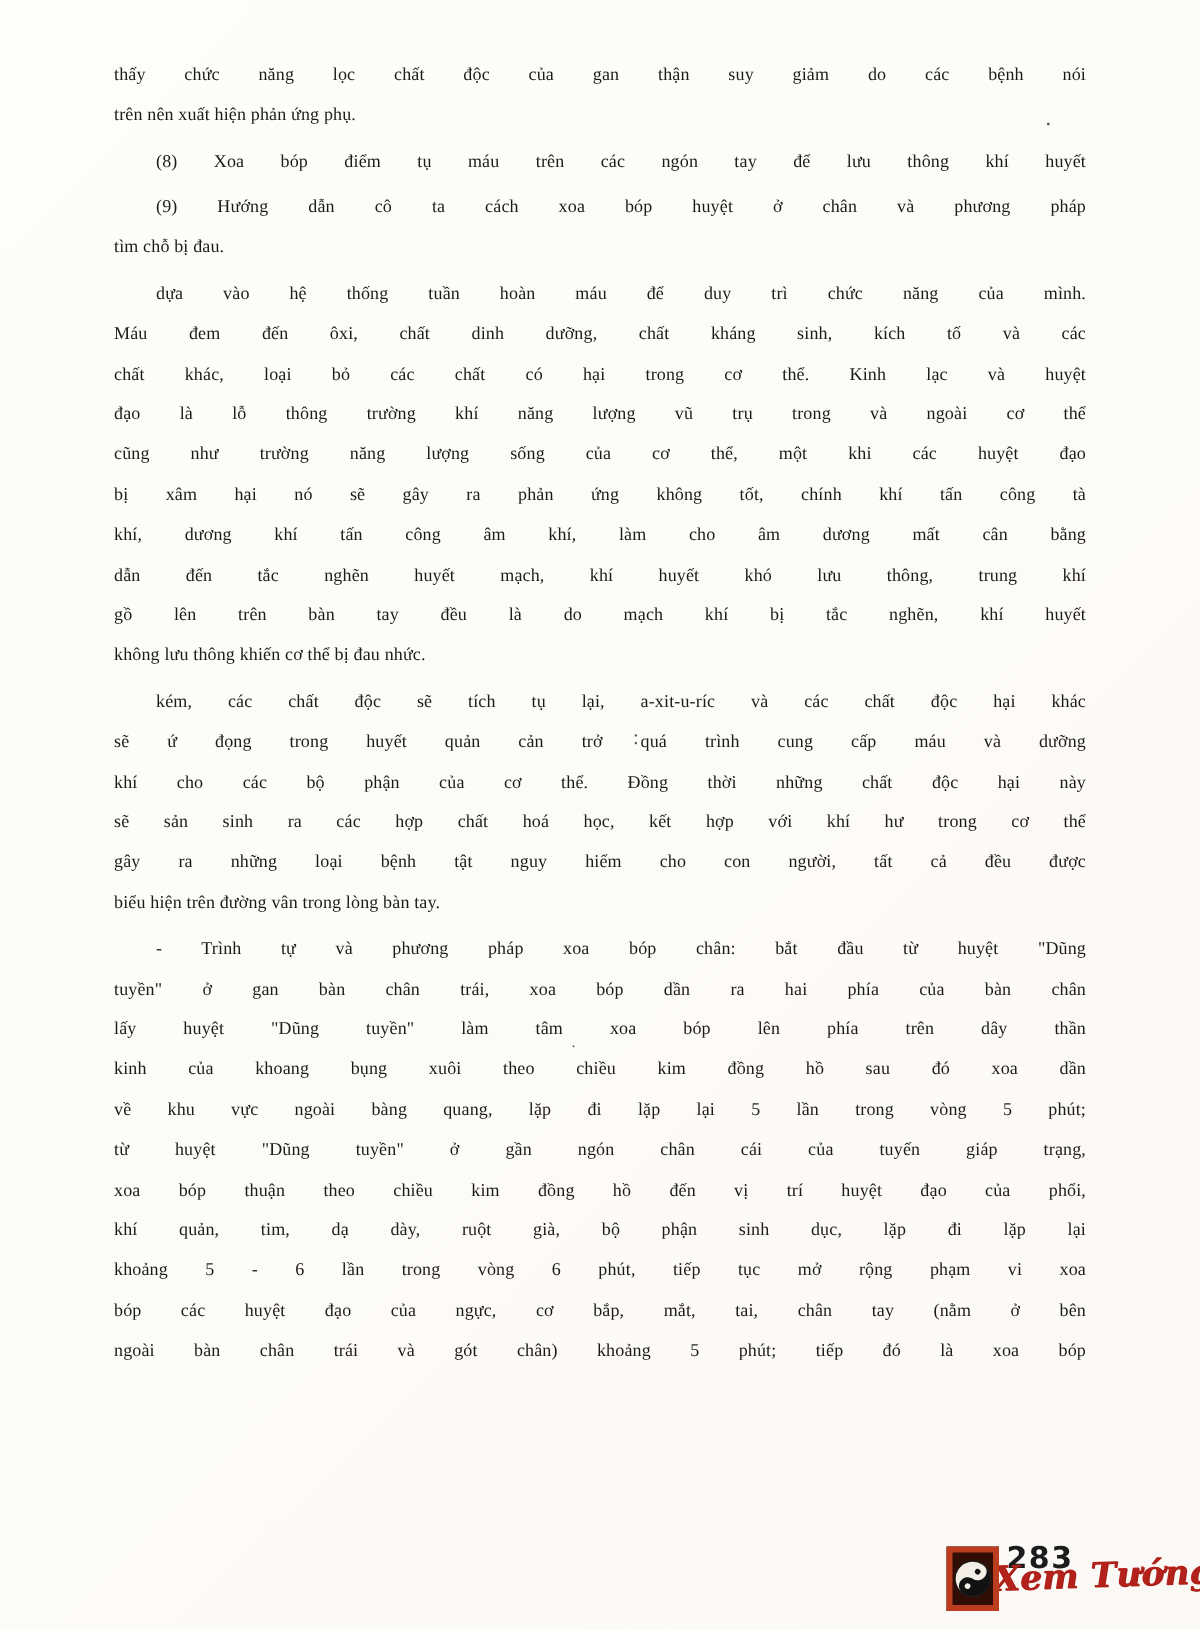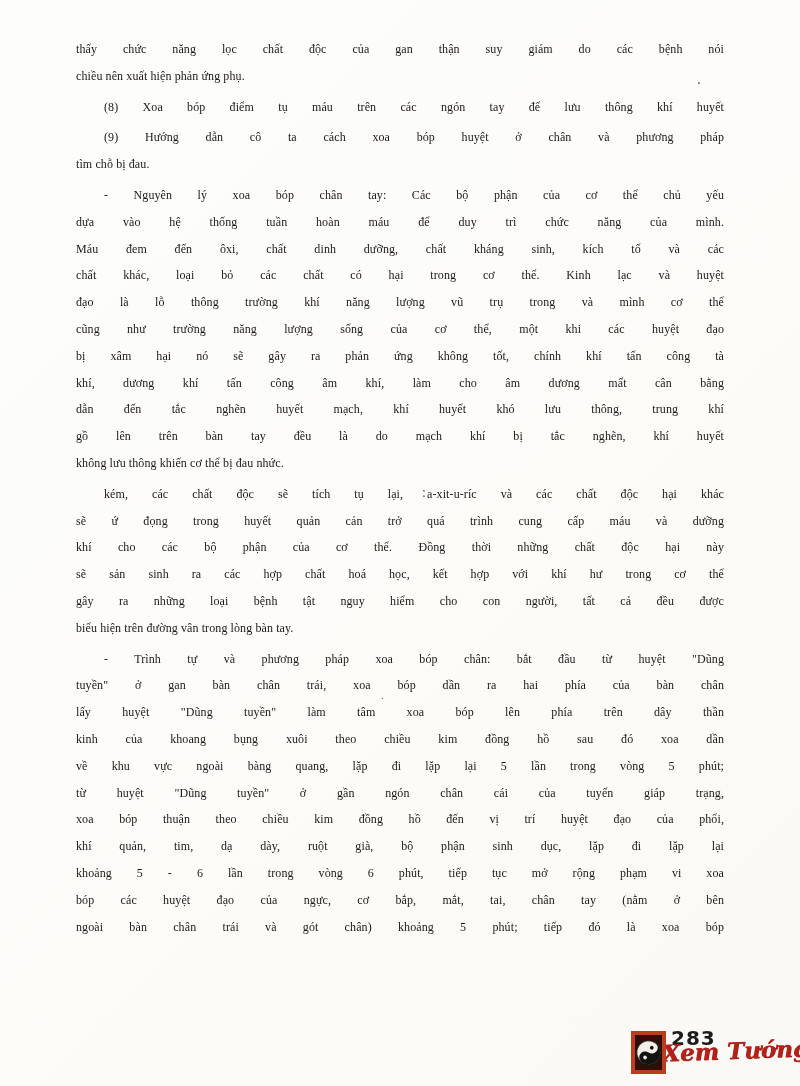--- a/index.html
+++ b/index.html
@@ -87,35 +87,34 @@
   .speck.m3 { left: 381px; top: 690px; font-size: 11px; color: #6a6865; }
 </style>
 </head>
 <body>
 
 <div class="page">
 
   <main class="text-block">
       <div class="para">
         <div class="line">thấy chức năng lọc chất độc của gan thận suy giảm do các bệnh nói</div>
-        <div class="line endline">chiều nên xuất hiện phản ứng phụ.</div>
+        <div class="line endline">trên nên xuất hiện phản ứng phụ.</div>
       </div>
       <div class="para indent">
         <div class="line">(8) Xoa bóp điểm tụ máu trên các ngón tay để lưu thông khí huyết</div>
       </div>
       <div class="para indent">
         <div class="line">(9) Hướng dẫn cô ta cách xoa bóp huyệt ở chân và phương pháp</div>
         <div class="line endline">tìm chỗ bị đau.</div>
       </div>
       <div class="para indent">
-        <div class="line">- Nguyên lý xoa bóp chân tay: Các bộ phận của cơ thể chủ yếu</div>
         <div class="line">dựa vào hệ thống tuần hoàn máu để duy trì chức năng của mình.</div>
         <div class="line">Máu đem đến ôxi, chất dinh dưỡng, chất kháng sinh, kích tố và các</div>
         <div class="line">chất khác, loại bỏ các chất có hại trong cơ thể. Kinh lạc và huyệt</div>
-        <div class="line">đạo là lỗ thông trường khí năng lượng vũ trụ trong và mình cơ thể</div>
+        <div class="line">đạo là lỗ thông trường khí năng lượng vũ trụ trong và ngoài cơ thể</div>
         <div class="line">cũng như trường năng lượng sống của cơ thể, một khi các huyệt đạo</div>
         <div class="line">bị xâm hại nó sẽ gây ra phản ứng không tốt, chính khí tấn công tà</div>
         <div class="line">khí, dương khí tấn công âm khí, làm cho âm dương mất cân bằng</div>
         <div class="line">dẫn đến tắc nghẽn huyết mạch, khí huyết khó lưu thông, trung khí</div>
         <div class="line">gồ lên trên bàn tay đều là do mạch khí bị tắc nghẽn, khí huyết</div>
         <div class="line endline">không lưu thông khiến cơ thể bị đau nhức.</div>
       </div>
       <div class="para indent">
         <div class="line">kém, các chất độc sẽ tích tụ lại, a-xit-u-ríc và các chất độc hại khác</div>
         <div class="line">sẽ ứ đọng trong huyết quản cản trở quá trình cung cấp máu và dưỡng</div>

